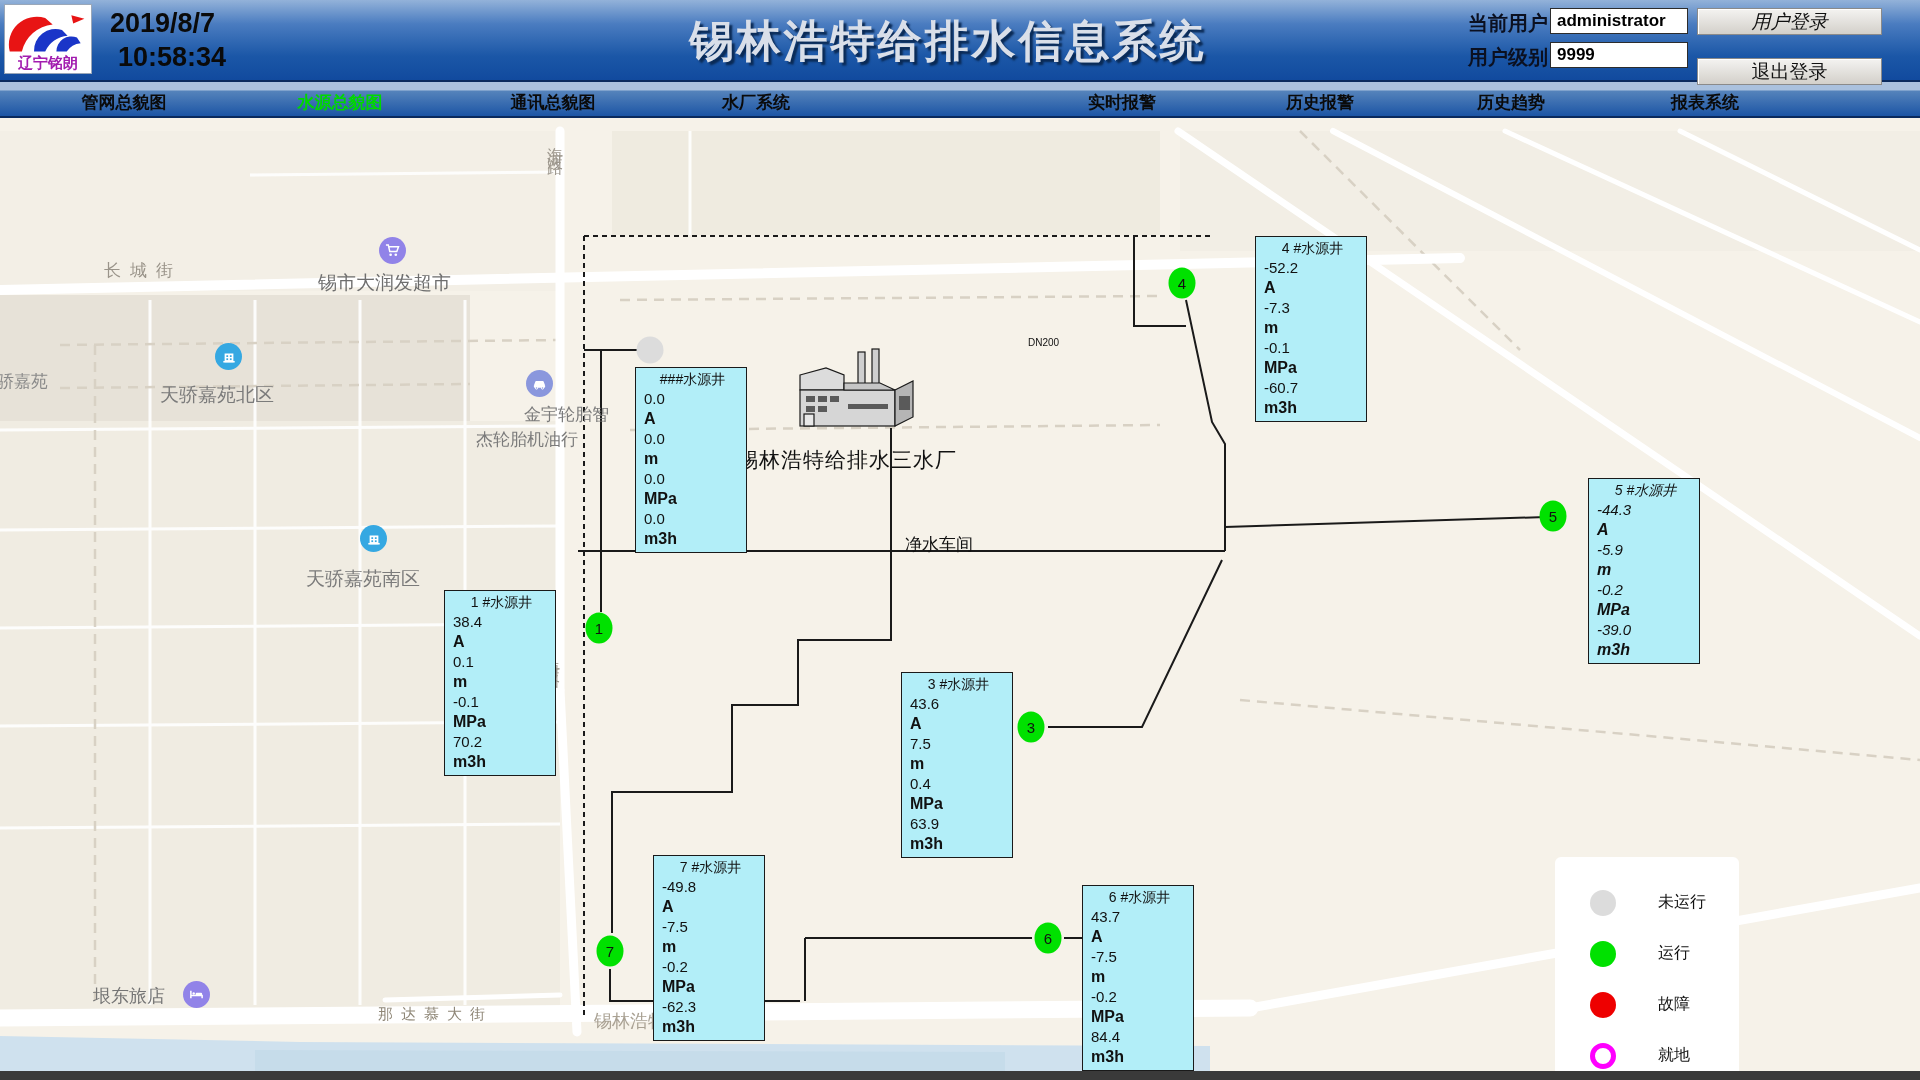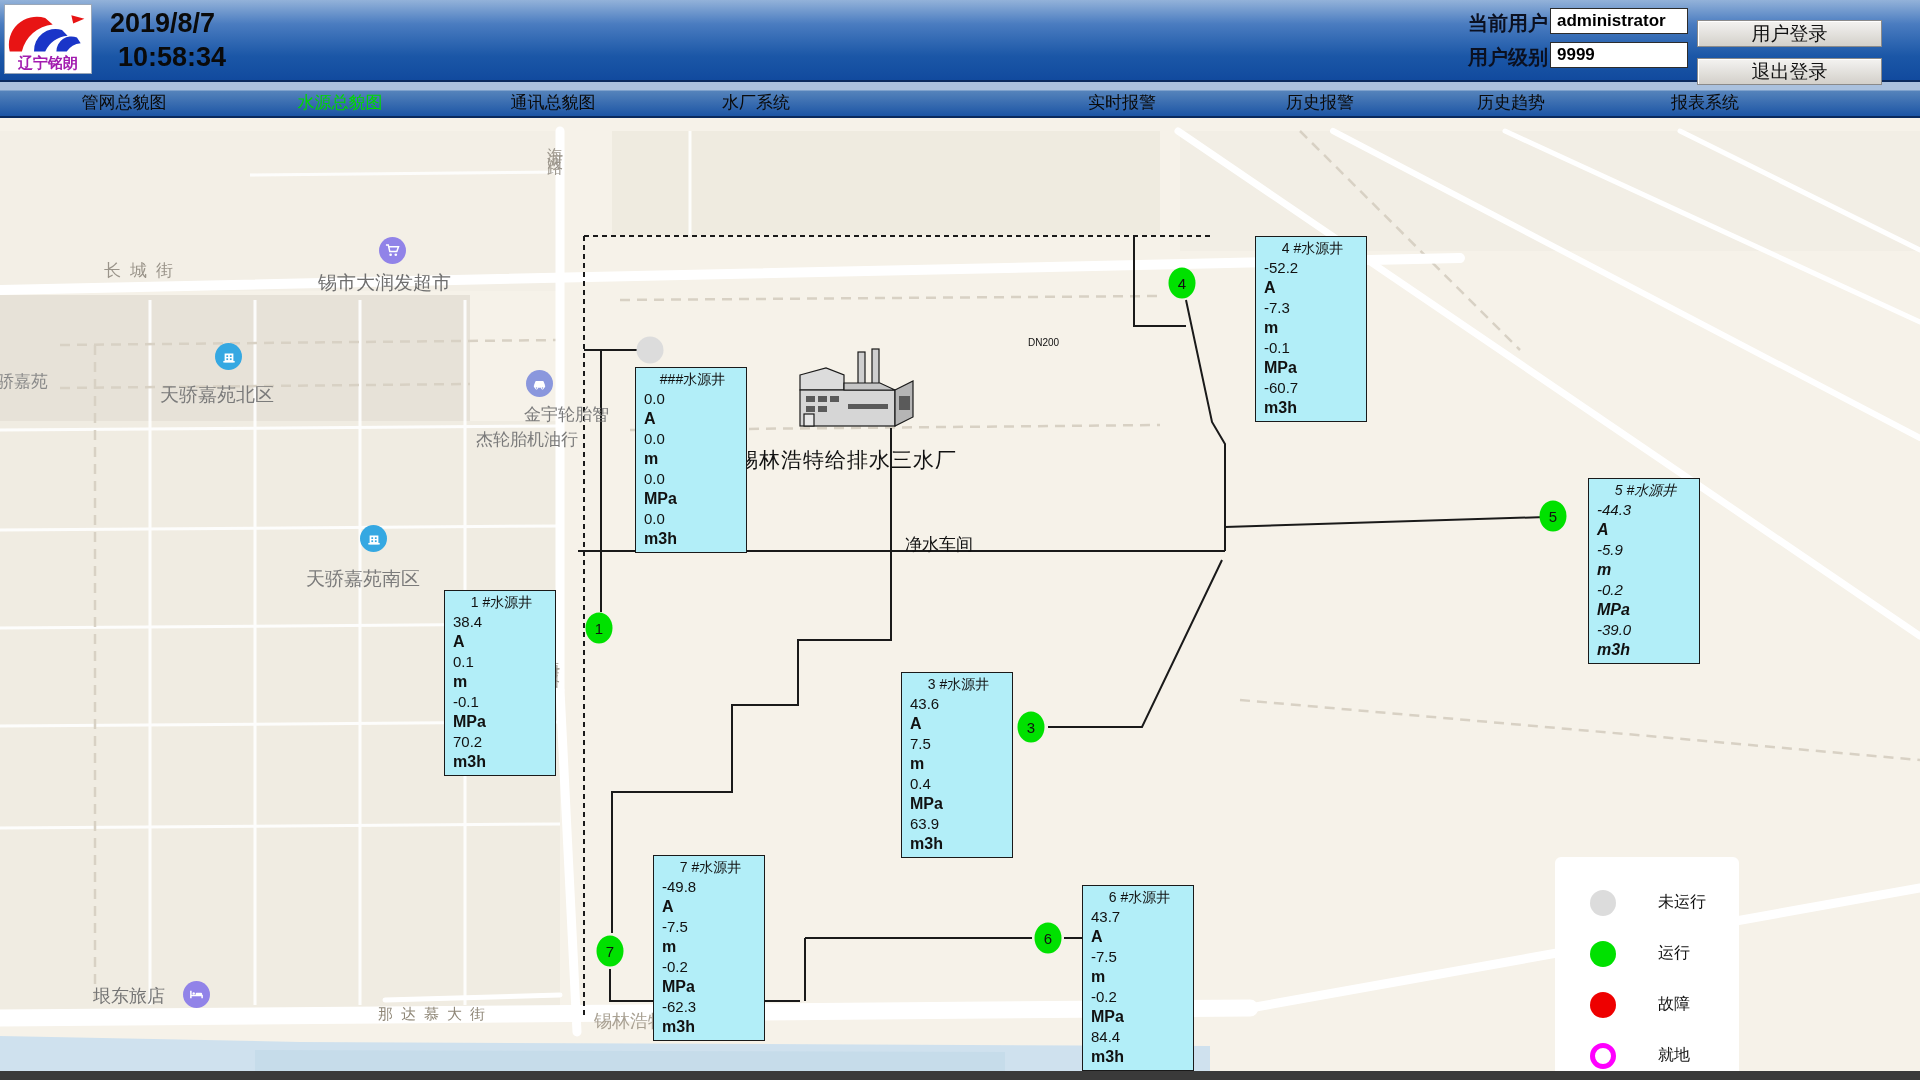--- a/index.html
+++ b/index.html
@@ -38,21 +38,21 @@
     font-size:19px;color:#111;font-family:inherit;cursor:pointer;line-height:23px;
   }
   
   .nav{
     position:absolute;left:0;top:82px;width:1920px;height:36px;z-index:29;
     background:linear-gradient(180deg,#aac1de 0 8px,#5583bb 9px,#1c55a5 100%);
     border-bottom:2px solid #0a2a5e;box-sizing:border-box;
   }
   .nav-item{
     position:absolute;top:8px;height:44px;line-height:26px;transform:translateX(-50%);
-    font-size:17px;font-weight:normal;color:#0a0a0a;cursor:pointer;white-space:nowrap;
+    font-size:17px;font-weight:bold;color:#0a0a0a;cursor:pointer;white-space:nowrap;
   }
   .nav-item.active{color:#00d800;}
   
   .map{position:absolute;left:0;top:120px;width:1920px;height:960px;background:#f6f2e9;}
   .map svg.base{position:absolute;left:0;top:-120px;width:1920px;height:1080px;}
   .maplabel{position:absolute;white-space:nowrap;color:#757575;}
   .street{color:#9a948a;text-align:right;}
   .v-label{writing-mode:vertical-rl;letter-spacing:6px;}
   .poi{position:absolute;width:27px;height:27px;border-radius:50%;display:flex;align-items:center;justify-content:center;}
   .poi svg{display:block;}
@@ -94,25 +94,26 @@
       <path d="M30,46 A23,23 0 0 1 60,23 L66,29 A29,29 0 0 0 42,46 Z" fill="#1a35c8"></path>
       <path d="M54,46 A16,16 0 0 1 76,31 L80,37 A20,20 0 0 0 65,46 Z" fill="#1a35c8"></path>
       <path d="M70,7 L84,11 L72,16 Z" fill="#e81414"></path>
     </svg>
     <div class="logo-text">辽宁铭朗</div>
   </div>
   <div class="clock">
     <div class="date">2019/8/7</div>
     <div class="time">10:58:34</div>
   </div>
+  <div class="app-title">锡林浩特给排水信息系统</div>
   <div class="user-label" style="left:1468px;top:10px;">当前用户</div>
   <input class="user-input" style="left: 1550px; top: 8px;" value="administrator">
   <div class="user-label" style="left:1468px;top:44px;">用户级别</div>
   <input class="user-input" style="left: 1550px; top: 42px;" value="9999">
-  <button class="hbtn" style="left:1697px;top:20px;">用户登录</button>
+  <button class="hbtn" style="left:1697px;top:8px;font-style:italic;">用户登录</button>
   <button class="hbtn" style="left:1697px;top:42px;margin-top:16px;">退出登录</button>
 </div>
 
 <div class="nav" id="navbar">
     <div class="nav-item" style="left: 124px;">管网总貌图</div>
     <div class="nav-item active" style="left: 340px;">水源总貌图</div>
     <div class="nav-item" style="left: 553px;">通讯总貌图</div>
     <div class="nav-item" style="left: 756px;">水厂系统</div>
     <div class="nav-item" style="left: 1122px;">实时报警</div>
     <div class="nav-item" style="left: 1320px;">历史报警</div>

